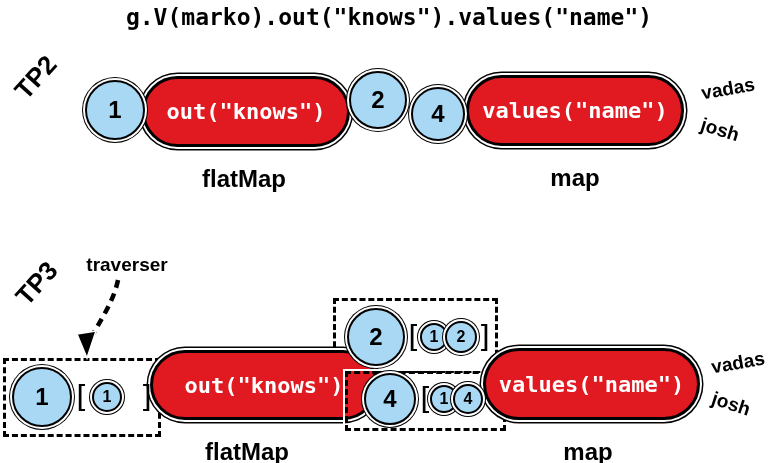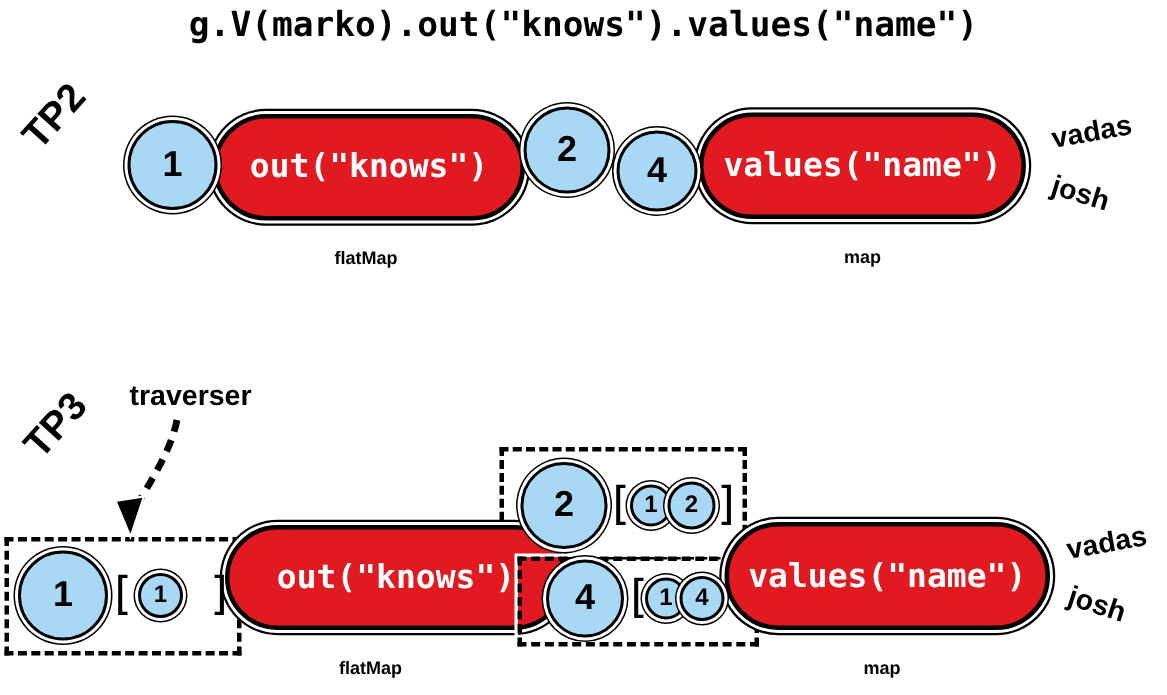--- a/index.html
+++ b/index.html
@@ -62,21 +62,21 @@
     color:var(--ink);
     z-index:30;
   }
   .comic{
     font-weight:bold;color:var(--ink);
     text-shadow:2px 0 0 #fff,-2px 0 0 #fff,0 2px 0 #fff,0 -2px 0 #fff,
                 1.5px 1.5px 0 #fff,-1.5px -1.5px 0 #fff,1.5px -1.5px 0 #fff,-1.5px 1.5px 0 #fff;
     z-index:40;
     white-space:nowrap;
   }
-  .type-label{font-size:12px;text-align:center;}
+  .type-label{font-size:24px;text-align:center;}
   .out-label{font-size:19px;text-align:center;}
   .tp-label{font-size:26px;transform:rotate(-48deg);text-align:center;}
   .annot{font-size:19px;text-align:center;}
   .arrow{z-index:40;overflow:visible;}
 </style>
 </head>
 <body>
 
 <div class="canvas">
 

